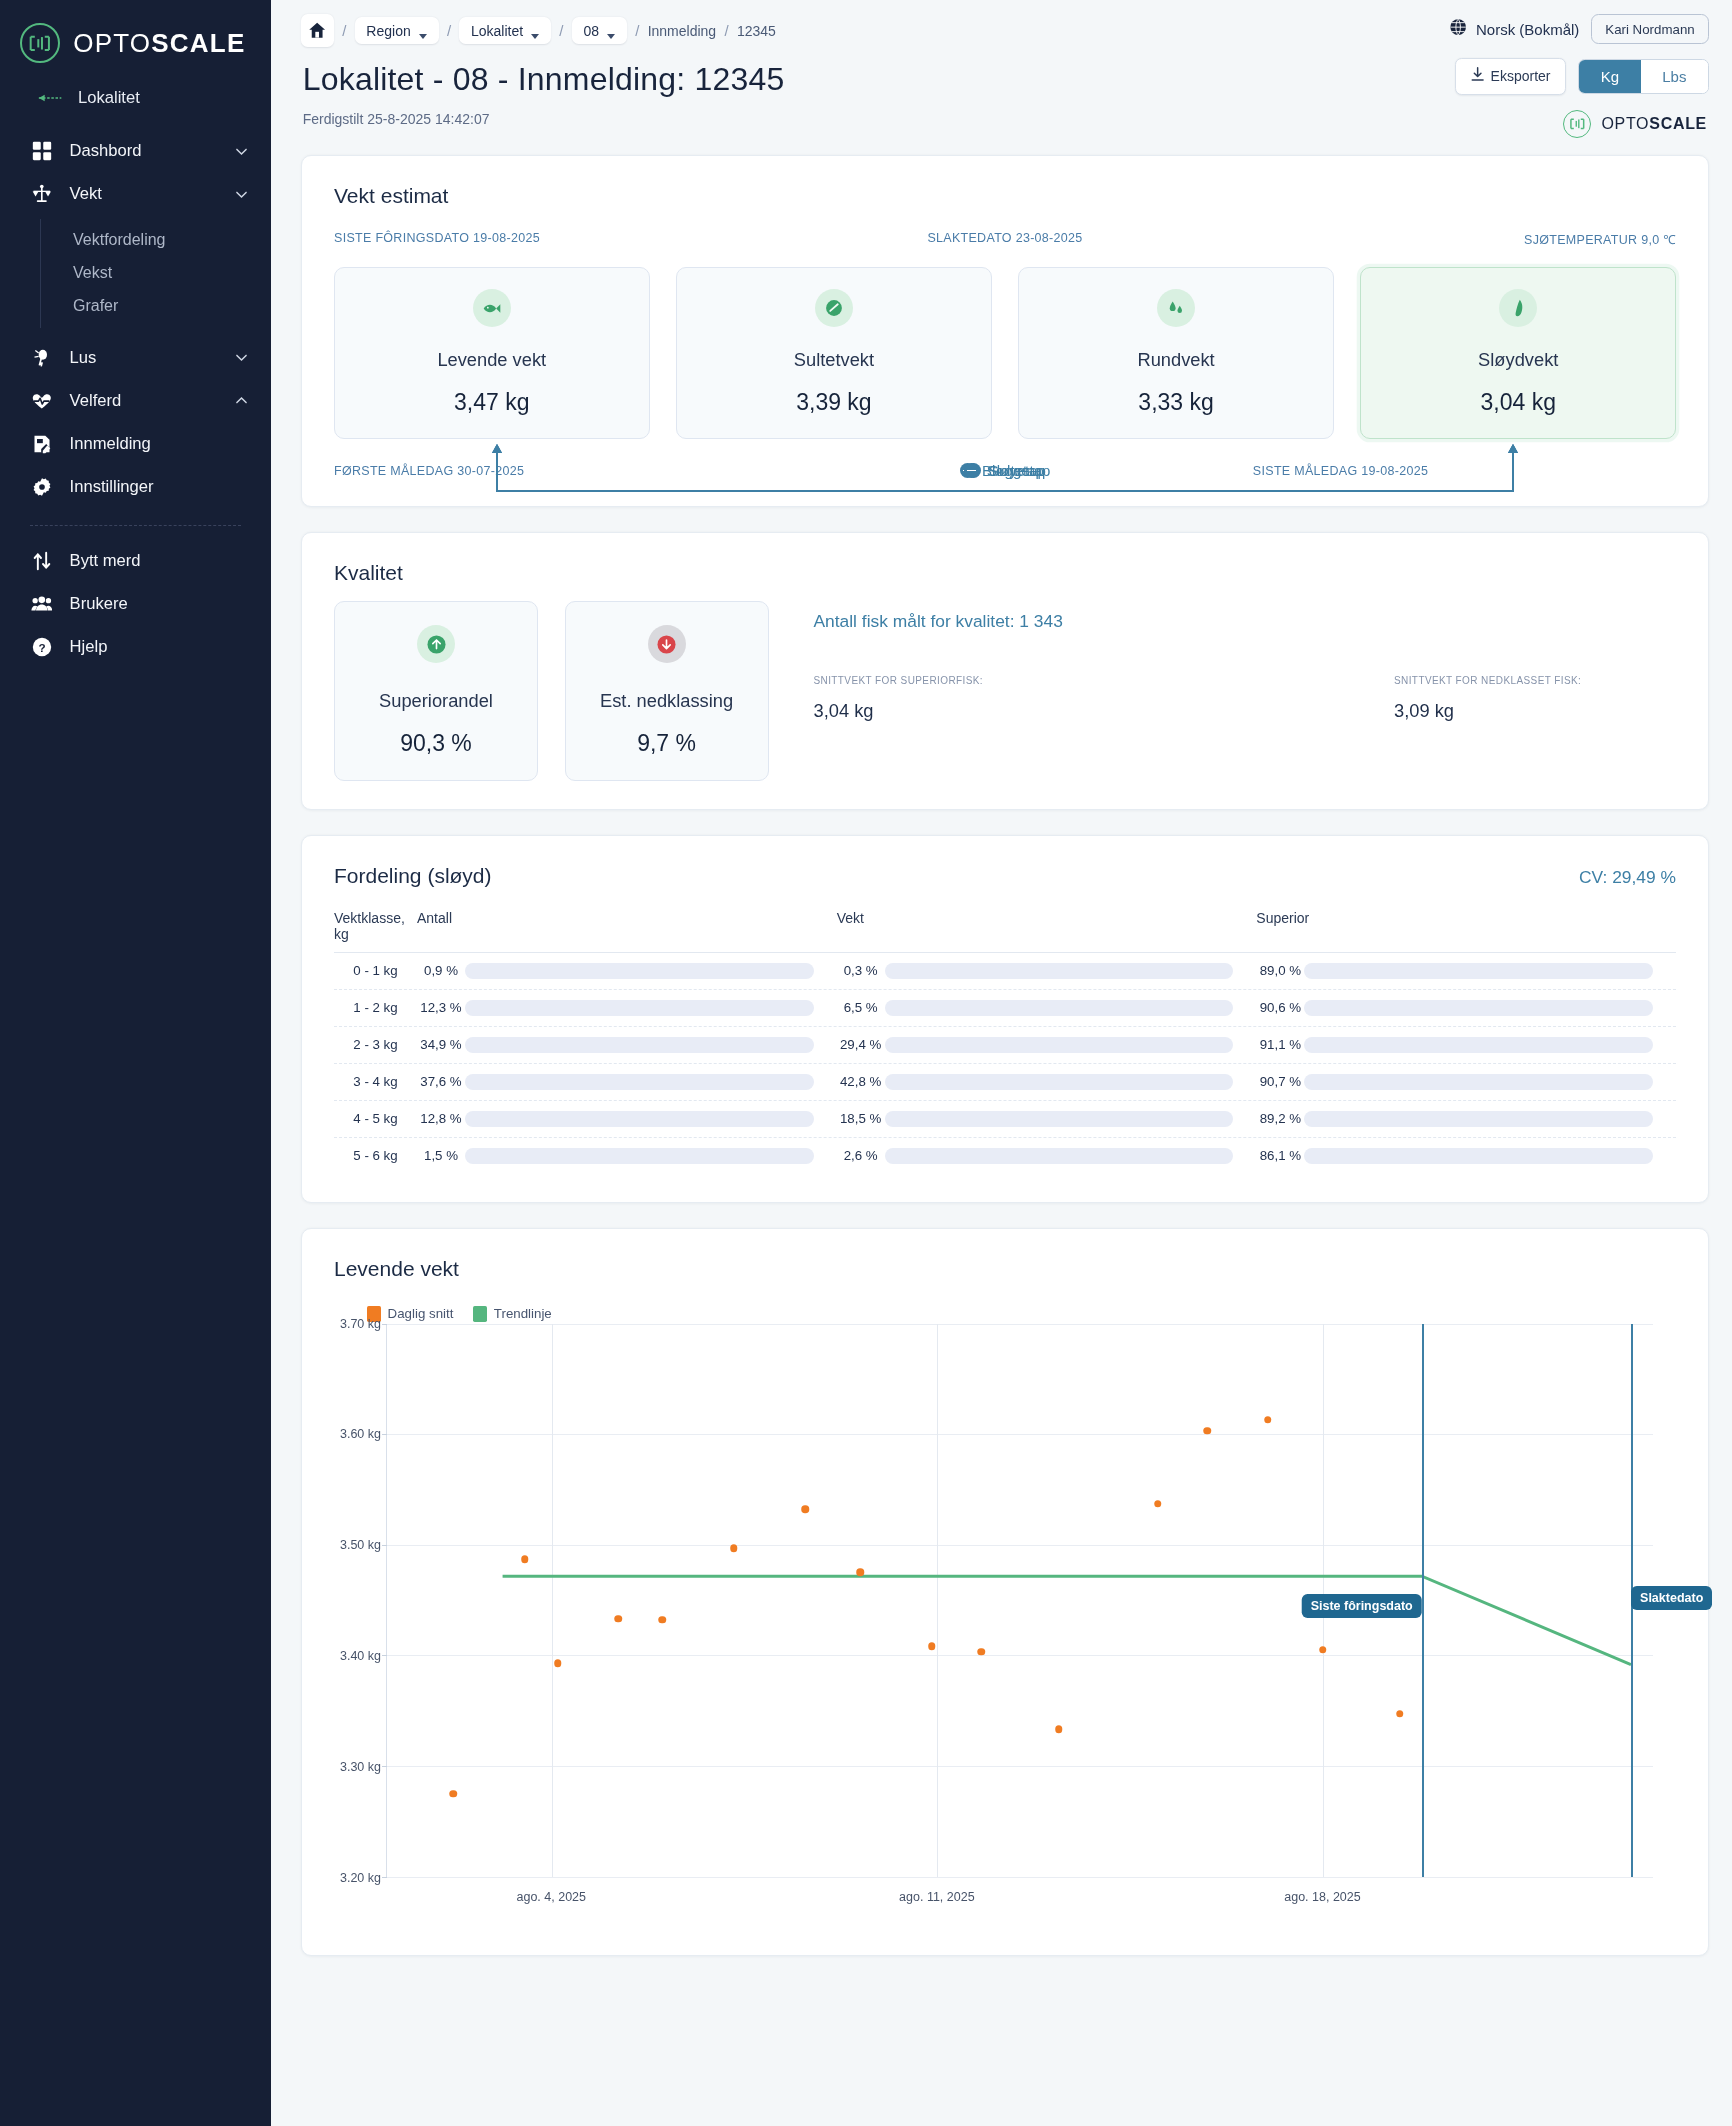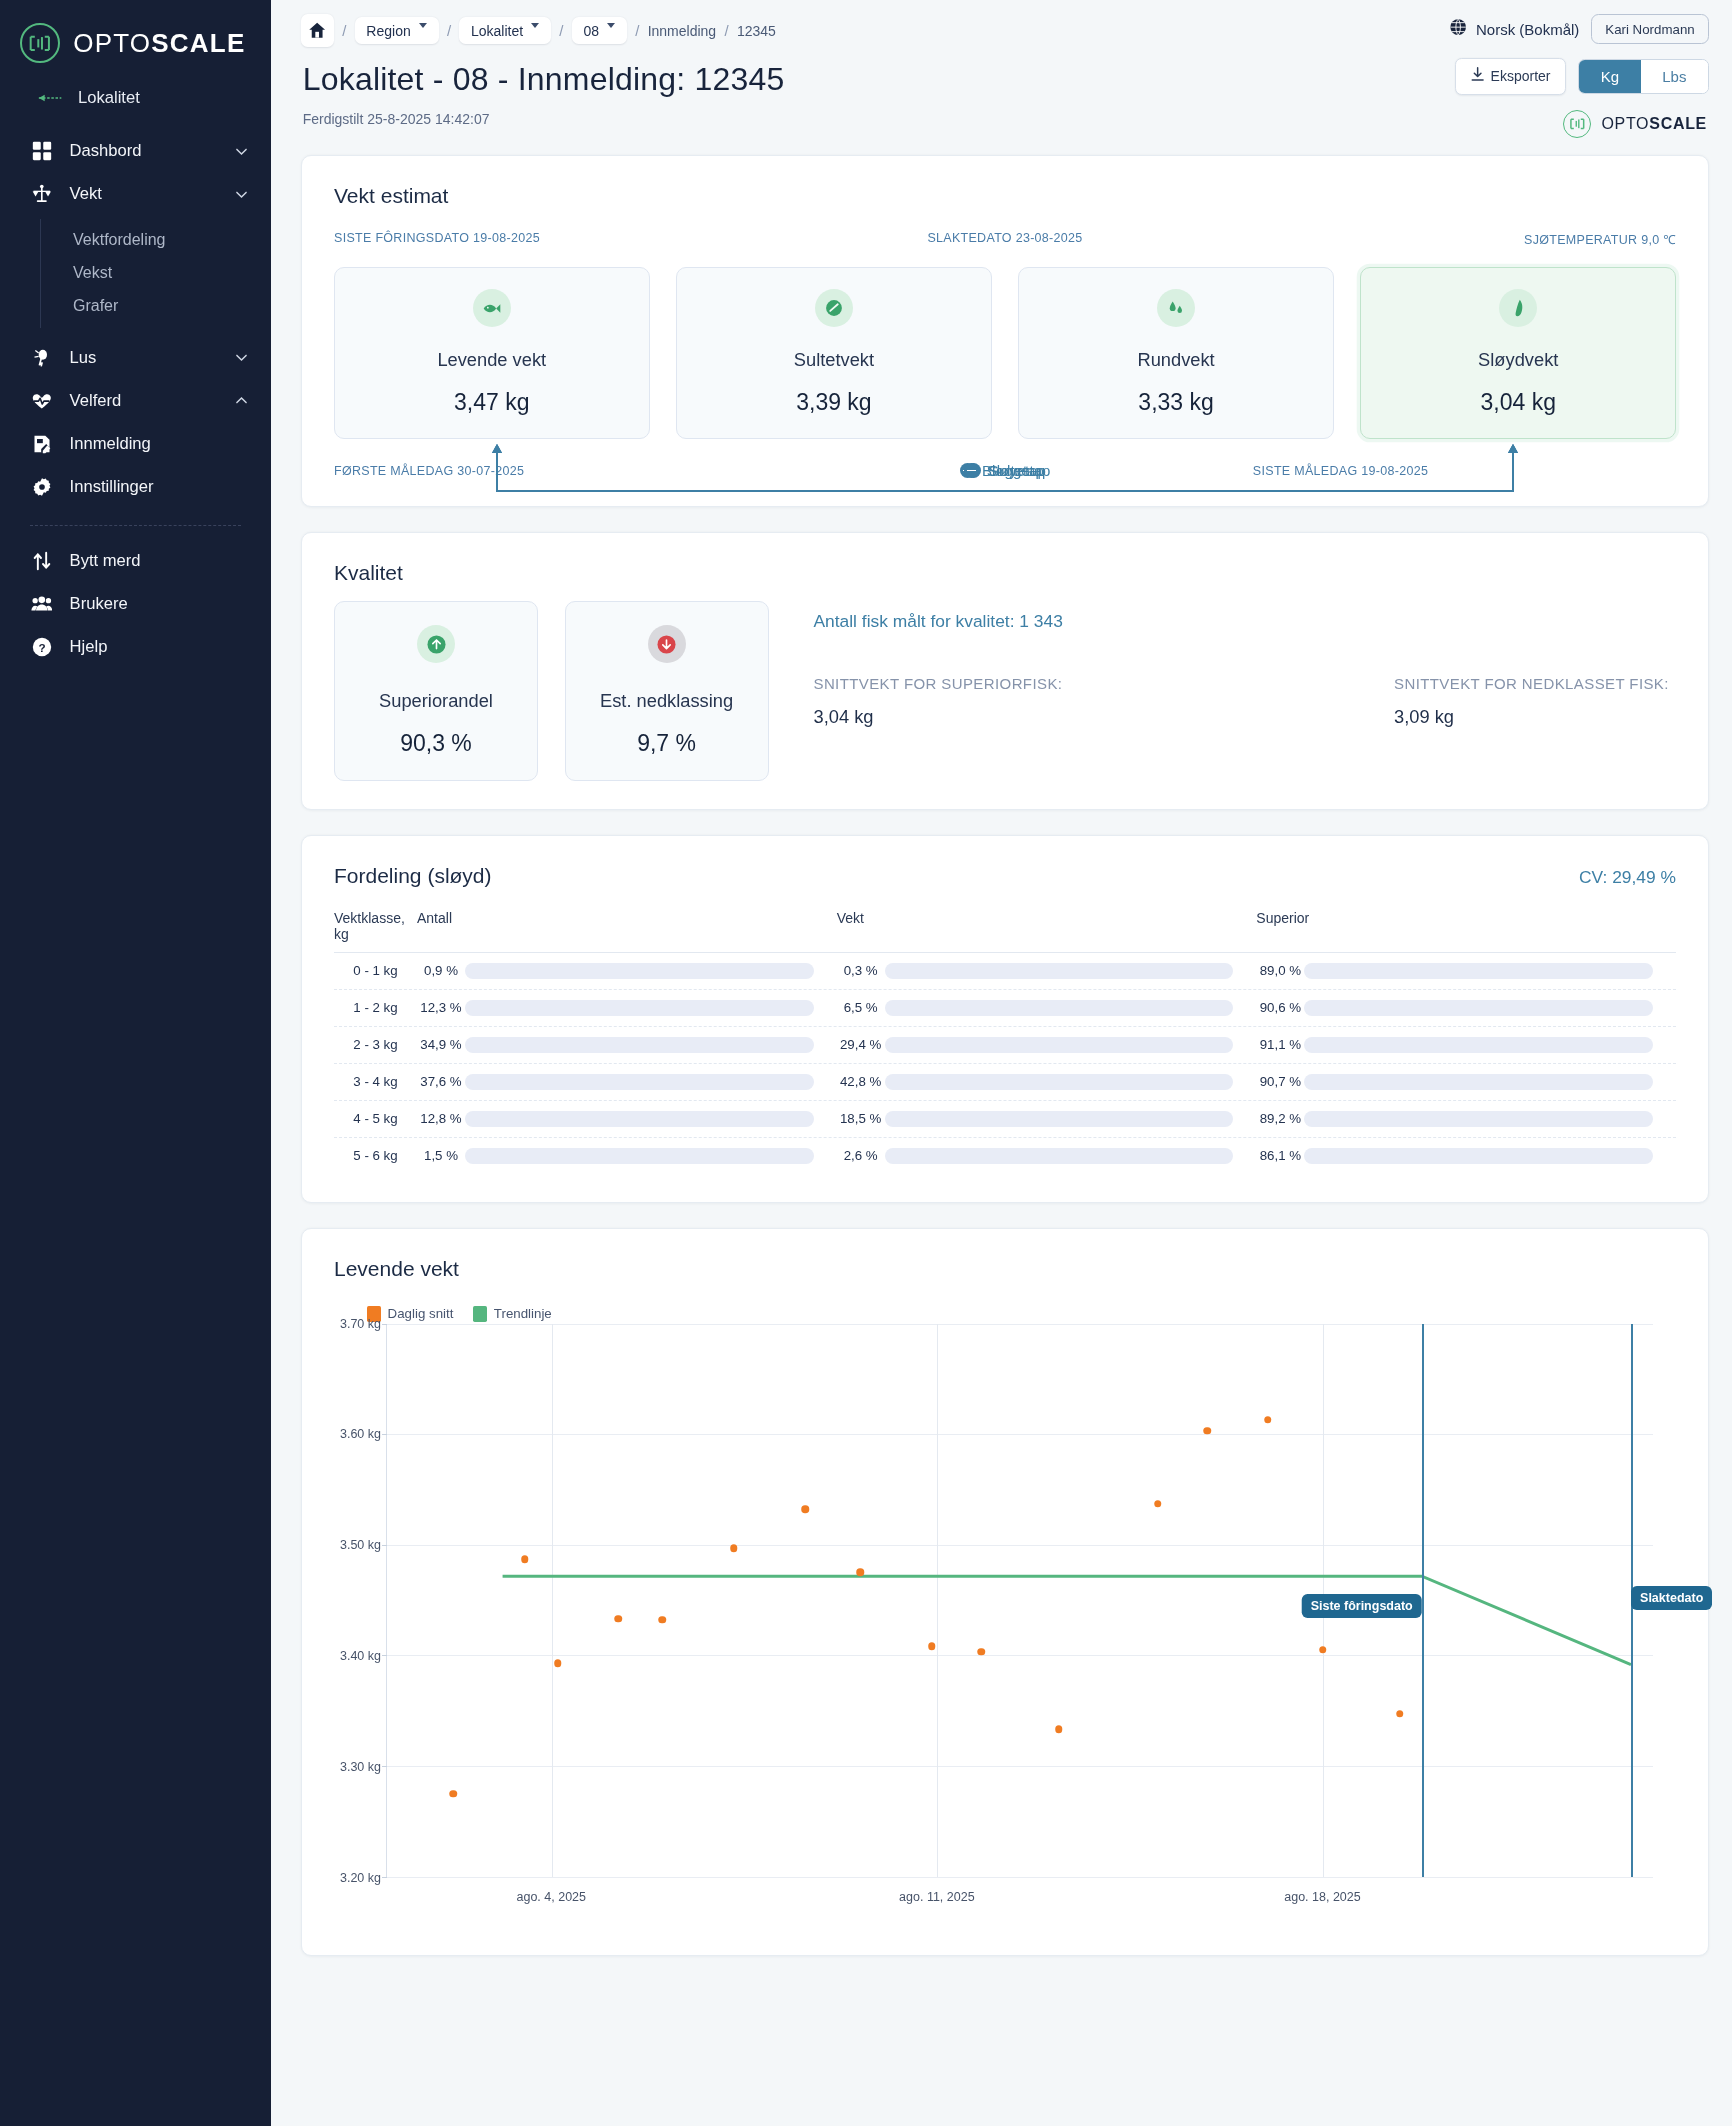--- a/index.html
+++ b/index.html
@@ -59,21 +59,21 @@
   .topbar { padding: 11.6px 23px 0 30px; }
   .crumbs { display: flex; align-items: center; gap: 8.3px; height: 38px; }
   .crumb-home {
     width: 33px; height: 33px; border-radius: 6.6px; background:#fff;
     display:flex; align-items:center; justify-content:center;
     box-shadow: 0 0.8px 1.7px rgba(20,33,61,.10);
   }
   .crumb-sep { color: #8e9bb3; font-size: 15px; }
   .crumb-chip {
     background: #fff; border-radius: 6.6px; padding: 5.8px 11.6px;
-    display: flex; align-items: flex-start; gap: 8.3px;
+    display: flex; align-items: flex-end; gap: 8.3px;
     font-size: 14px; color: #22314f;
     box-shadow: 0 0.8px 1.7px rgba(20,33,61,.10);
     cursor: pointer;
   }
   .caret { width: 0; height: 0; border-left: 4.2px solid transparent; border-right: 4.2px solid transparent; border-top: 5px solid #3b4c6b; }
   .crumb-text { font-size: 14px; color: #4a5a76; }
 
   .page-title { font-size: 32px; color: #18243c; font-weight: 400; margin: 11.6px 0 0 1.7px; letter-spacing: 0.2px;}
   .page-sub { font-size: 14px; color: #5d6b86; margin: 13.3px 0 0 1.7px; }
 
@@ -159,21 +159,21 @@
   .kv-ico.up { background: #d9f0e1; }
   .kv-ico.down { background: #d9d9dd; }
   .kv-label { font-size: 18.3px; color: #273550; }
   .kv-value { font-size: 23px; color: #16233a; margin-top: 18.3px; }
   .kv-right { flex: 1; padding-left: 18.3px; padding-top: 10px; }
   .kv-count { font-size: 17.4px; color: #1f2e49; }
   .kv-count span { color: #3d7fa5; }
   .kv-sub { display: flex; margin-top: 43px; }
   .kv-sub-col { flex: 1; }
   .kv-sub-col.second { flex: 0 0 282px; }
-  .kv-sub-lbl { font-size: 15px; letter-spacing:0.4px; color:#8693aa; text-transform: uppercase; }
+  .kv-sub-lbl { font-size: 10px; letter-spacing:0.4px; color:#8693aa; text-transform: uppercase; }
   .kv-sub-val { font-size: 18.3px; color: #1f2e49; margin-top: 13.3px; }
 
   
   .ford-head { display: flex; align-items: baseline; justify-content: space-between; }
   .cv { font-size: 17.4px; color: #2b3a55; }
   .cv span { color: #3d7fa5; }
   .dist-table { margin-top: 21.6px; }
   .dist-head { display: flex; font-size: 14px; color: #2b3a55; padding-bottom: 10px; }
   .dh-class { flex: 0 0 83px; }
   .dh-antall { flex: 1; }

